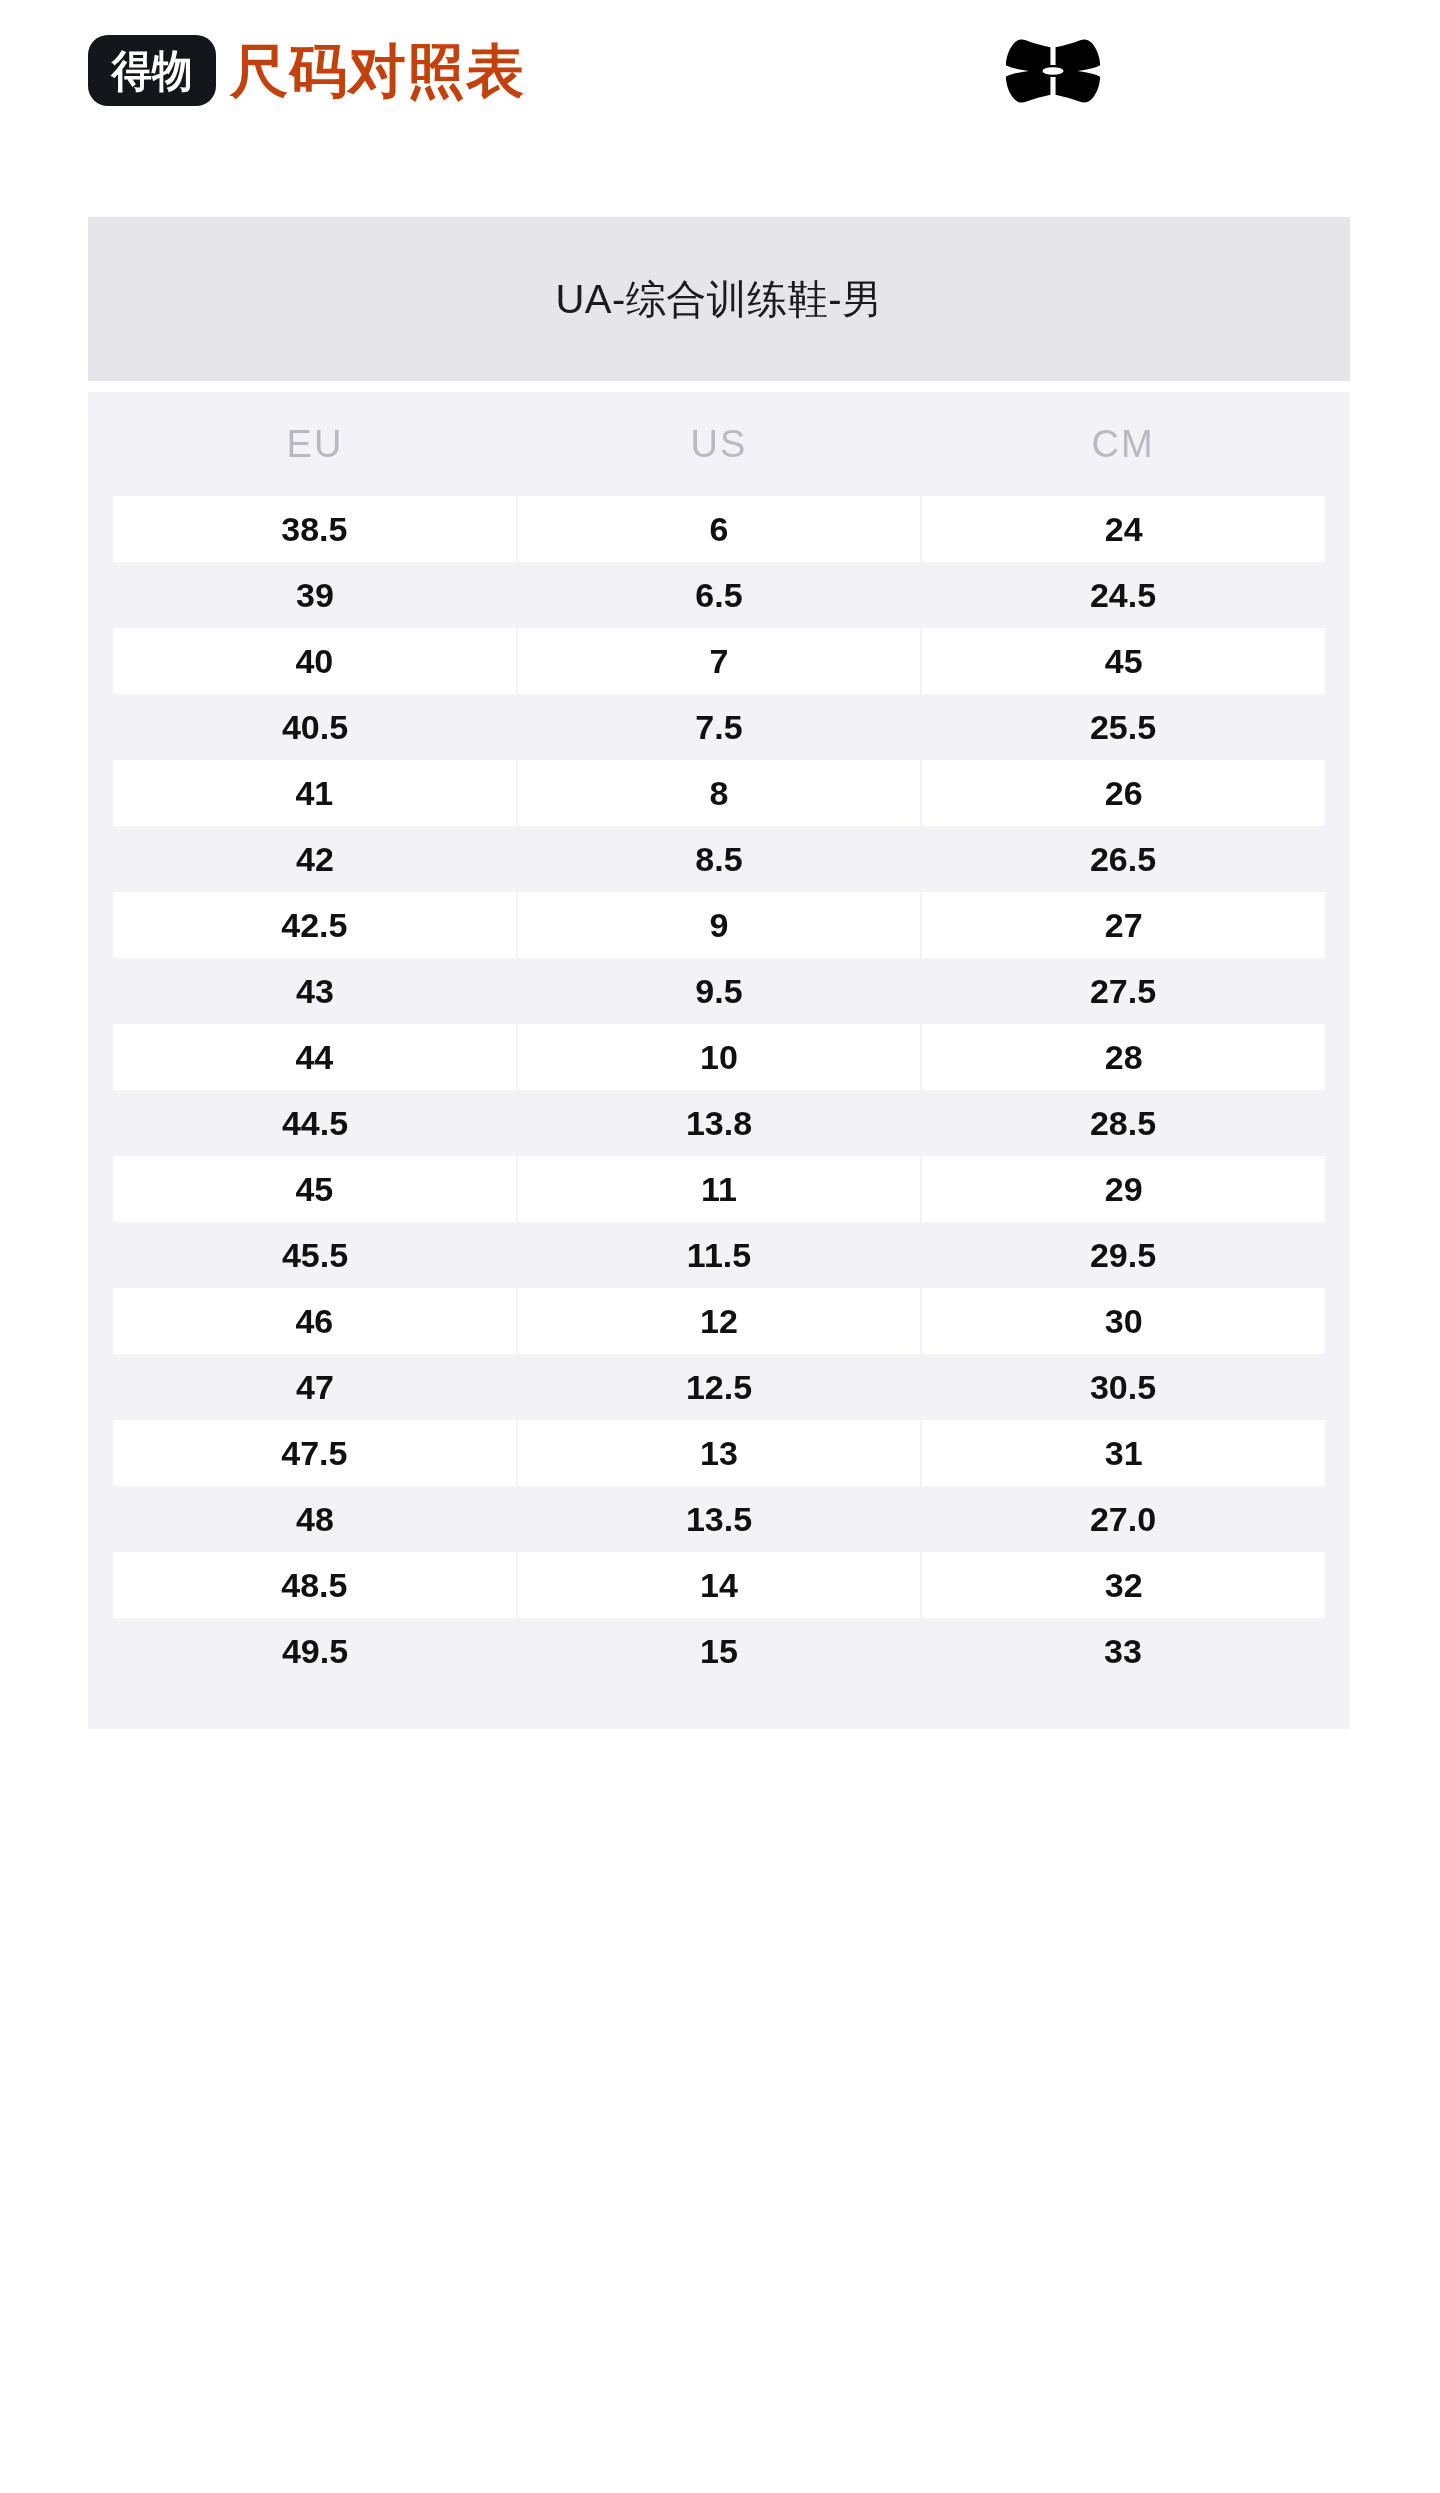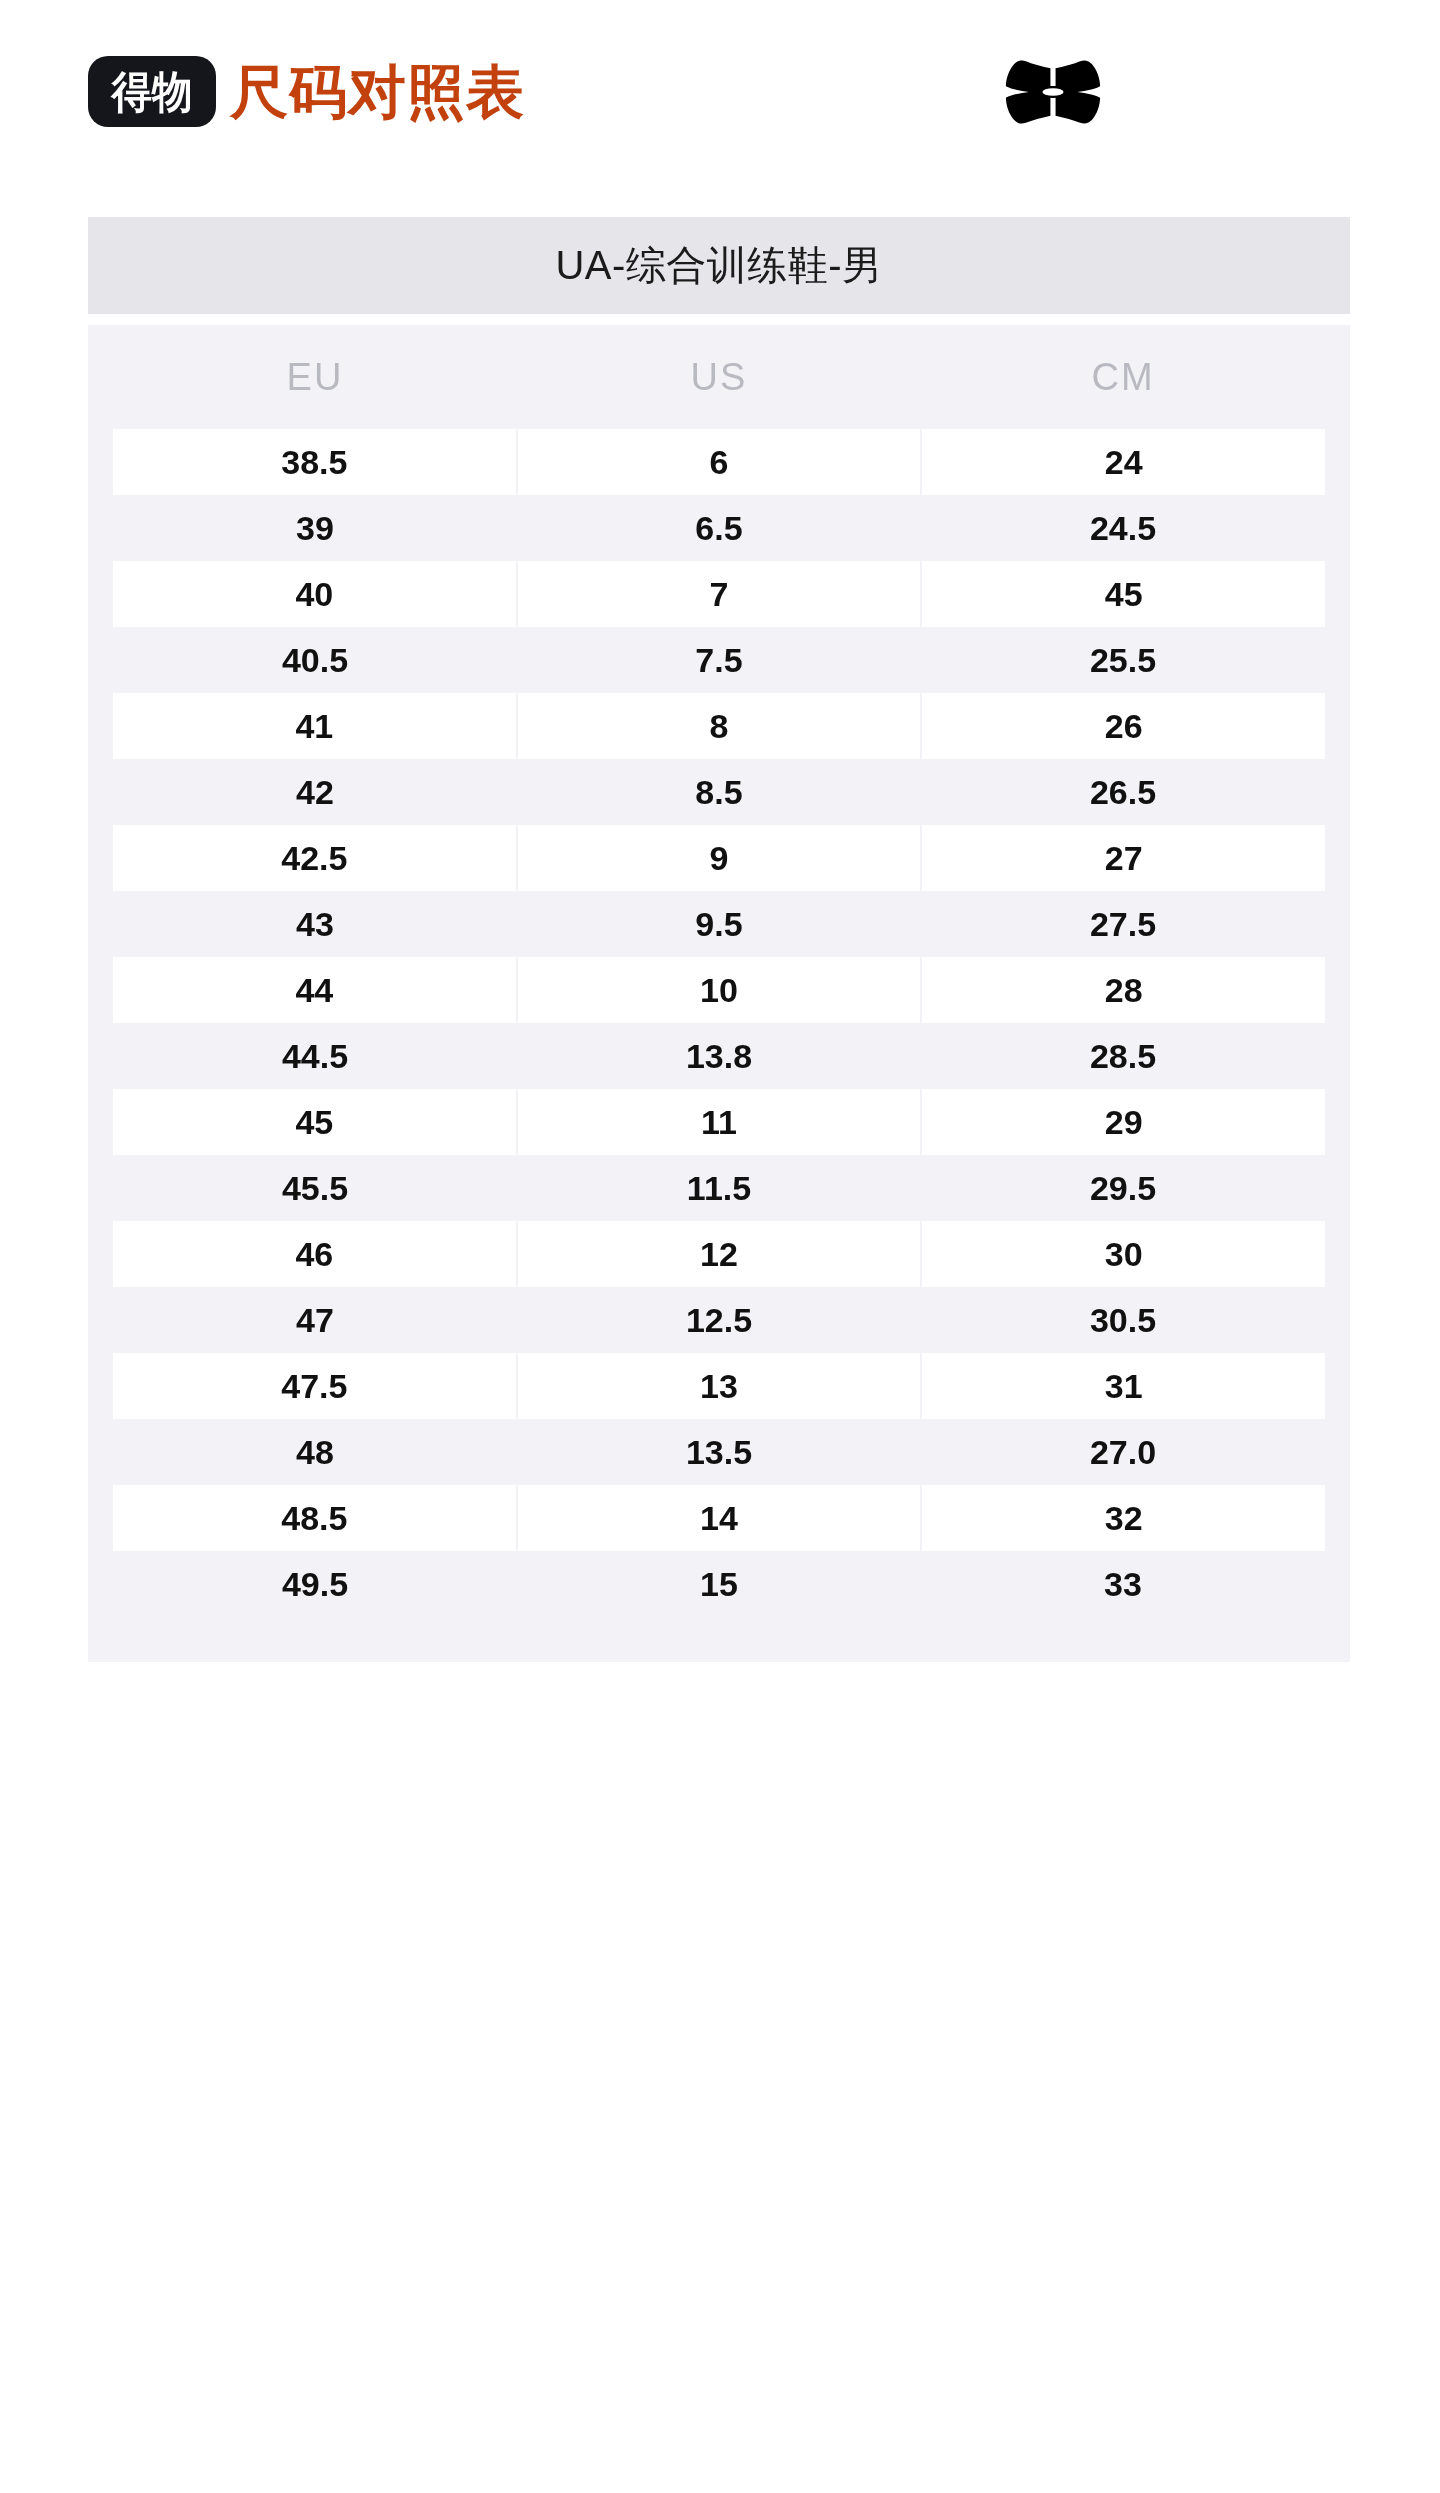--- a/index.html
+++ b/index.html
@@ -20,21 +20,20 @@
     position: absolute;
     left: 0;
     top: 0;
     width: 1200px;
     height: 137px;
     display: flex;
     align-items: center;
     justify-content: space-between;
     box-sizing: border-box;
     padding: 4px 92px 0 88px;
-    margin-top: 21px;
   }
   .brand-group {
     display: flex;
     align-items: center;
     gap: 14px;
   }
   .brand-badge {
     width: 128px;
     height: 71px;
     background: #14161c;
@@ -67,21 +66,21 @@
   }
 
   
   .size-table {
     position: absolute;
     left: 88px;
     top: 217px;
     width: 1262px;
   }
   .table-title-band {
-    height: 97px;
+    height: 164px;
     background: #e5e5ea;
     display: flex;
     align-items: center;
     justify-content: center;
   }
   .table-title-text {
     font-size: 40px;
     font-weight: 400;
     color: #1b1b1b;
     letter-spacing: 0.5px;

